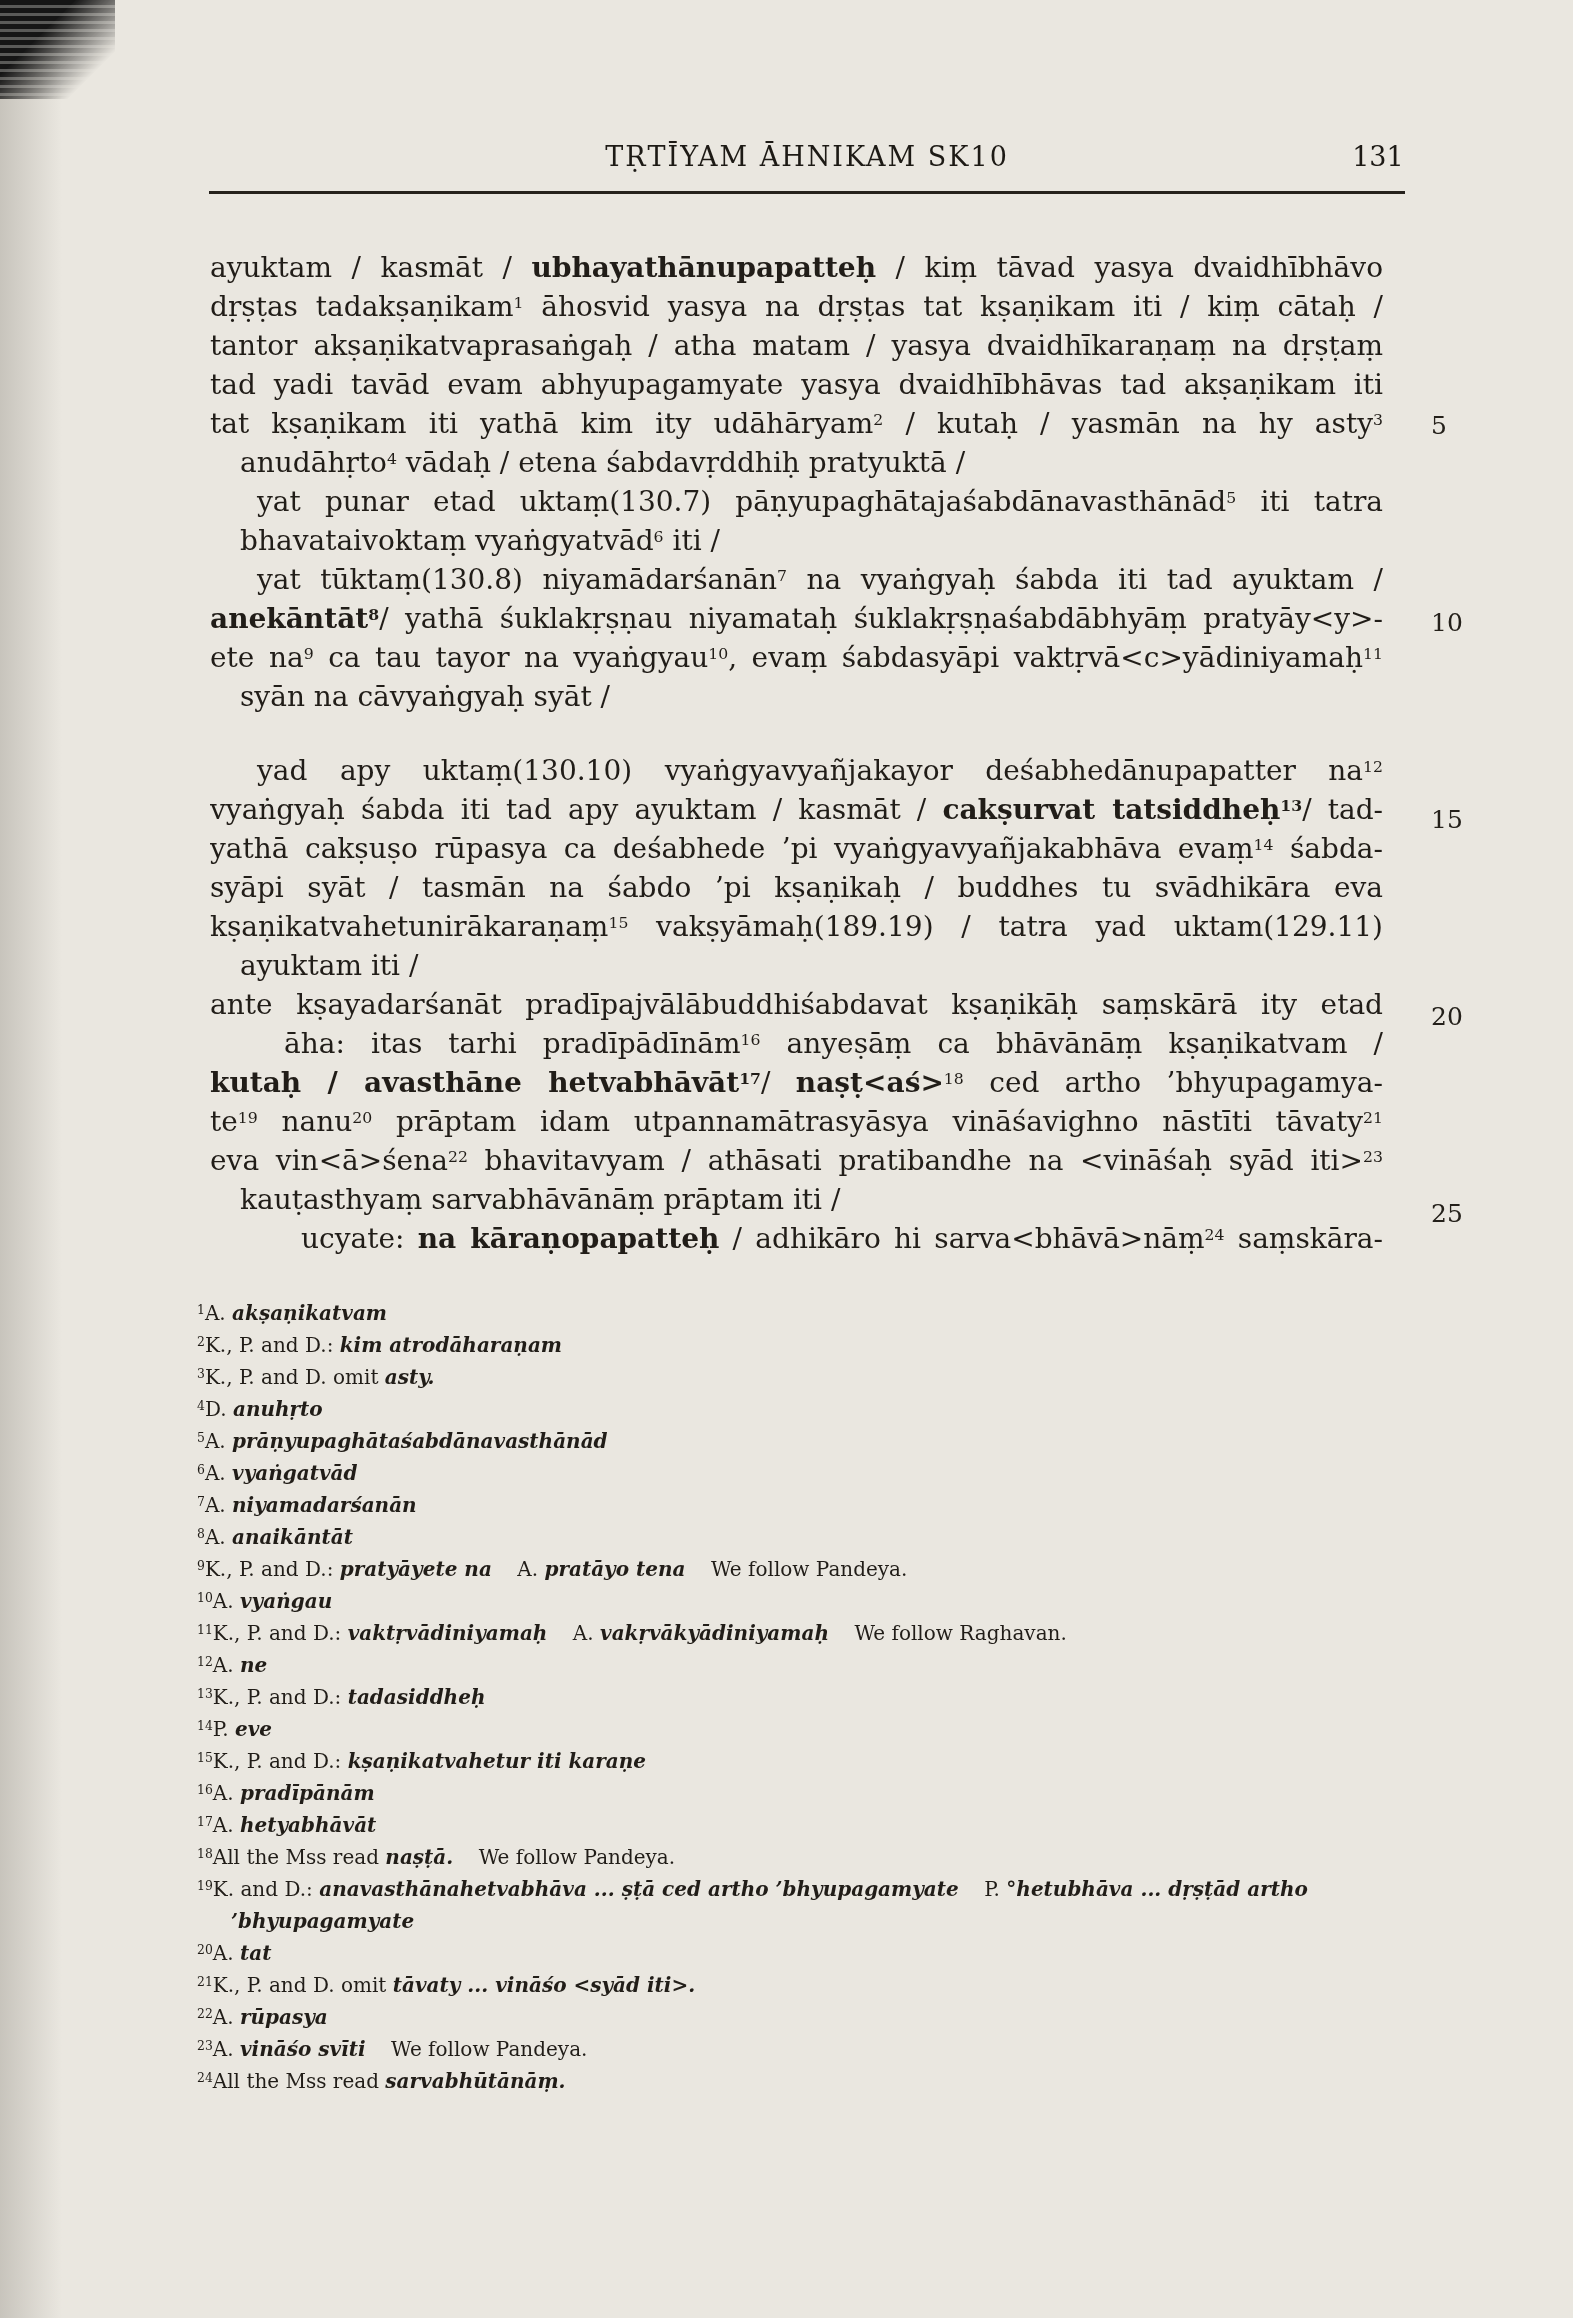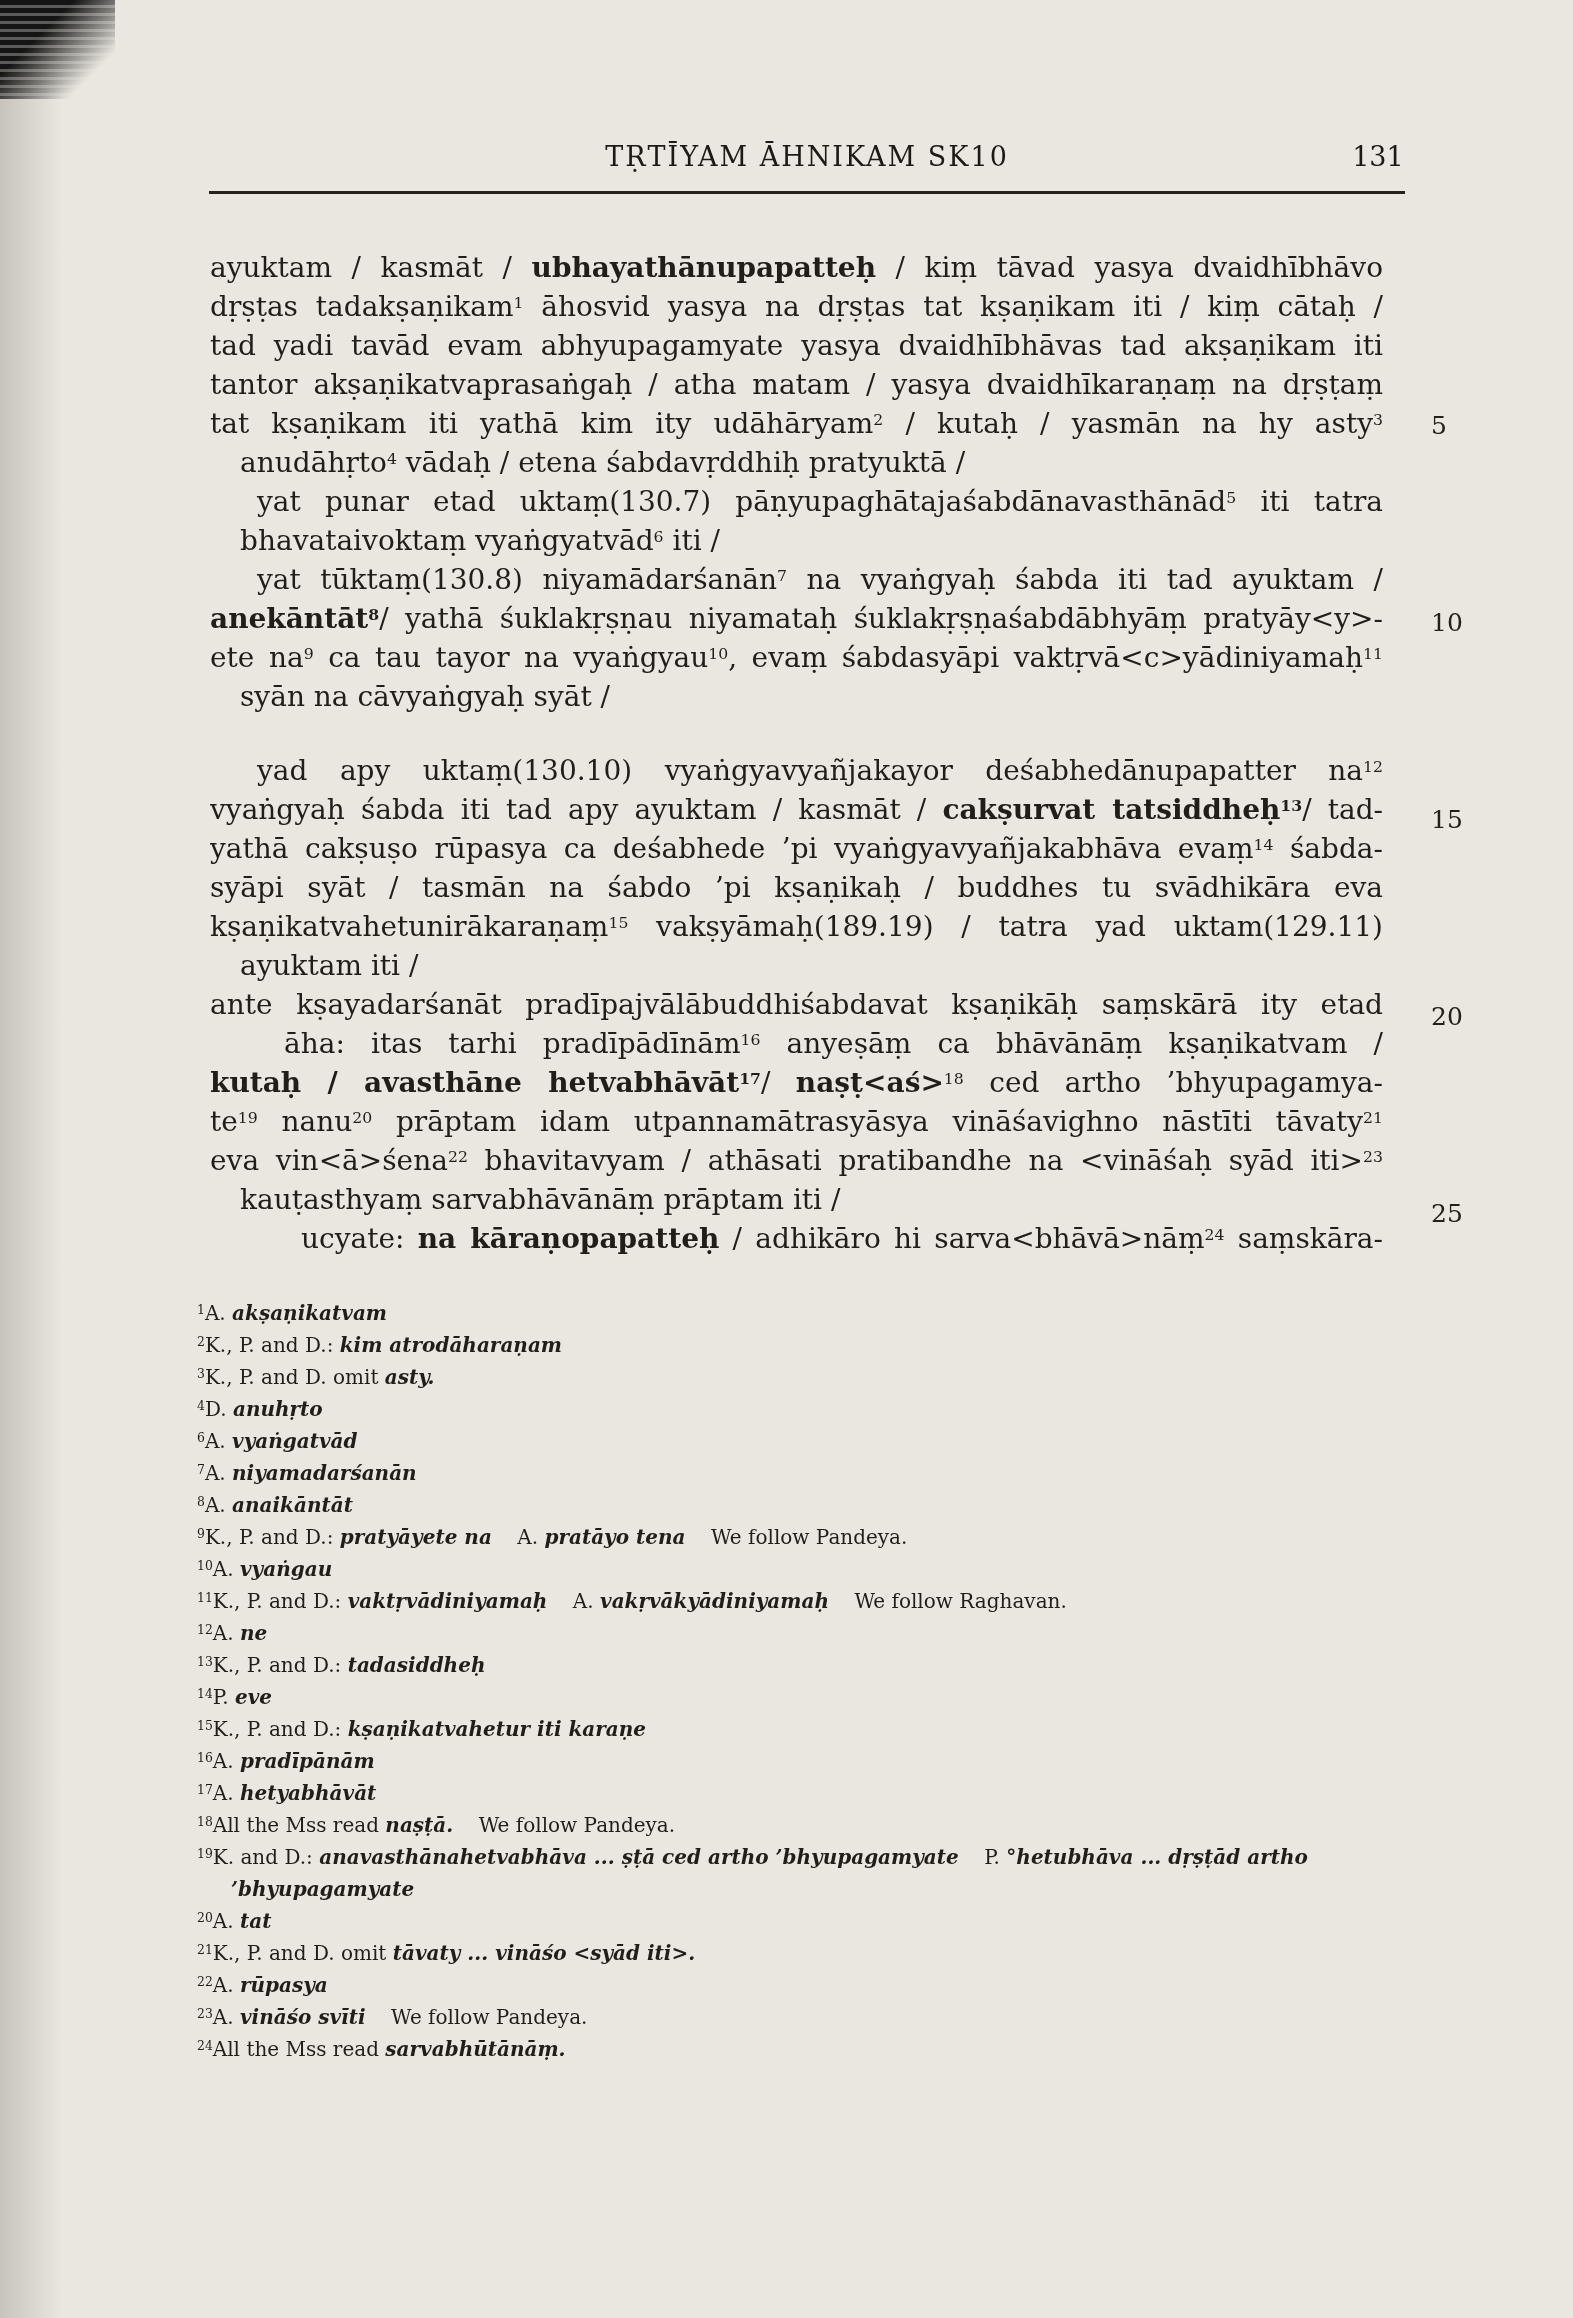--- a/index.html
+++ b/index.html
@@ -87,22 +87,22 @@
 
   <header class="page-header">
     <span class="running-title">TṚTĪYAM ĀHNIKAM SK10</span>
     <span class="page-number">131</span>
   </header>
   <div class="header-rule"></div>
 
   <main class="body-text" id="body-lines">
       <div class="line"><span>ayuktam / kasmāt / </span><span class="b">ubhayathānupapatteḥ</span><span> / kiṃ tāvad yasya dvaidhībhāvo</span></div>
       <div class="line"><span>dṛṣṭas tadakṣaṇikam</span><sup>1</sup><span> āhosvid yasya na dṛṣṭas tat kṣaṇikam iti / kiṃ cātaḥ /</span></div>
+      <div class="line"><span>tantor akṣaṇikatvaprasaṅgaḥ / atha matam / yasya dvaidhīkaraṇaṃ na dṛṣṭaṃ</span></div>
       <div class="line"><span>tad yadi tavād evam abhyupagamyate yasya dvaidhībhāvas tad akṣaṇikam iti</span></div>
-      <div class="line"><span>tantor akṣaṇikatvaprasaṅgaḥ / atha matam / yasya dvaidhīkaraṇaṃ na dṛṣṭaṃ</span></div>
       <div class="line"><span>tat kṣaṇikam iti yathā kim ity udāhāryam</span><sup>2</sup><span> / kutaḥ / yasmān na hy asty</span><sup>3</sup></div>
       <span class="margin-num" style="top: 158px;">5</span>
       <div class="line short"><span>anudāhṛto</span><sup>4</sup><span> vādaḥ / etena śabdavṛddhiḥ pratyuktā /</span></div>
       <div class="line" style="padding-left: 47px;"><span>yat punar etad uktaṃ(130.7) pāṇyupaghātajaśabdānavasthānād</span><sup>5</sup><span> iti tatra</span></div>
       <div class="line short"><span>bhavataivoktaṃ vyaṅgyatvād</span><sup>6</sup><span> iti /</span></div>
       <div class="line" style="padding-left: 47px;"><span>yat tūktaṃ(130.8) niyamādarśanān</span><sup>7</sup><span> na vyaṅgyaḥ śabda iti tad ayuktam /</span></div>
       <div class="line"><span class="b">anekāntāt</span><sup class="b">8</sup><span>/ yathā śuklakṛṣṇau niyamataḥ śuklakṛṣṇaśabdābhyāṃ pratyāy&lt;y&gt;-</span></div>
       <span class="margin-num" style="top: 355px;">10</span>
       <div class="line"><span>ete na</span><sup>9</sup><span> ca tau tayor na vyaṅgyau</span><sup>10</sup><span>, evaṃ śabdasyāpi vaktṛvā&lt;c&gt;yādiniyamaḥ</span><sup>11</sup></div>
       <div class="line short"><span>syān na cāvyaṅgyaḥ syāt /</span></div>
@@ -122,20 +122,21 @@
       <div class="line short"><span>kauṭasthyaṃ sarvabhāvānāṃ prāptam iti /</span></div>
       <div class="line" style="padding-left: 91px;"><span>ucyate: </span><span class="b">na kāraṇopapatteḥ</span><span> / adhikāro hi sarva&lt;bhāvā&gt;nāṃ</span><sup>24</sup><span> saṃskāra-</span></div>
       <span class="margin-num" style="top: 946px;">25</span>
     </main>
 
   <section class="footnotes" id="footnotes">
       <div class="footnote"><sup>1</sup><span>A. </span><span class="i">akṣaṇikatvam</span></div>
       <div class="footnote"><sup>2</sup><span>K., P. and D.: </span><span class="i">kim atrodāharaṇam</span></div>
       <div class="footnote"><sup>3</sup><span>K., P. and D. omit </span><span class="i">asty.</span></div>
       <div class="footnote"><sup>4</sup><span>D. </span><span class="i">anuhṛto</span></div>
+      <div class="footnote"><sup>5</sup><span>A. </span><span class="i">prāṇyupaghātaśabdānavasthānād</span></div>
       <div class="footnote"><sup>6</sup><span>A. </span><span class="i">vyaṅgatvād</span></div>
       <div class="footnote"><sup>7</sup><span>A. </span><span class="i">niyamadarśanān</span></div>
       <div class="footnote"><sup>8</sup><span>A. </span><span class="i">anaikāntāt</span></div>
       <div class="footnote"><sup>9</sup><span>K., P. and D.: </span><span class="i">pratyāyete na</span><span>    A. </span><span class="i">pratāyo tena</span><span>    We follow Pandeya.</span></div>
       <div class="footnote"><sup>10</sup><span>A. </span><span class="i">vyaṅgau</span></div>
       <div class="footnote"><sup>11</sup><span>K., P. and D.: </span><span class="i">vaktṛvādiniyamaḥ</span><span>    A. </span><span class="i">vakṛvākyādiniyamaḥ</span><span>    We follow Raghavan.</span></div>
       <div class="footnote"><sup>12</sup><span>A. </span><span class="i">ne</span></div>
       <div class="footnote"><sup>13</sup><span>K., P. and D.: </span><span class="i">tadasiddheḥ</span></div>
       <div class="footnote"><sup>14</sup><span>P. </span><span class="i">eve</span></div>
       <div class="footnote"><sup>15</sup><span>K., P. and D.: </span><span class="i">kṣaṇikatvahetur iti karaṇe</span></div>

